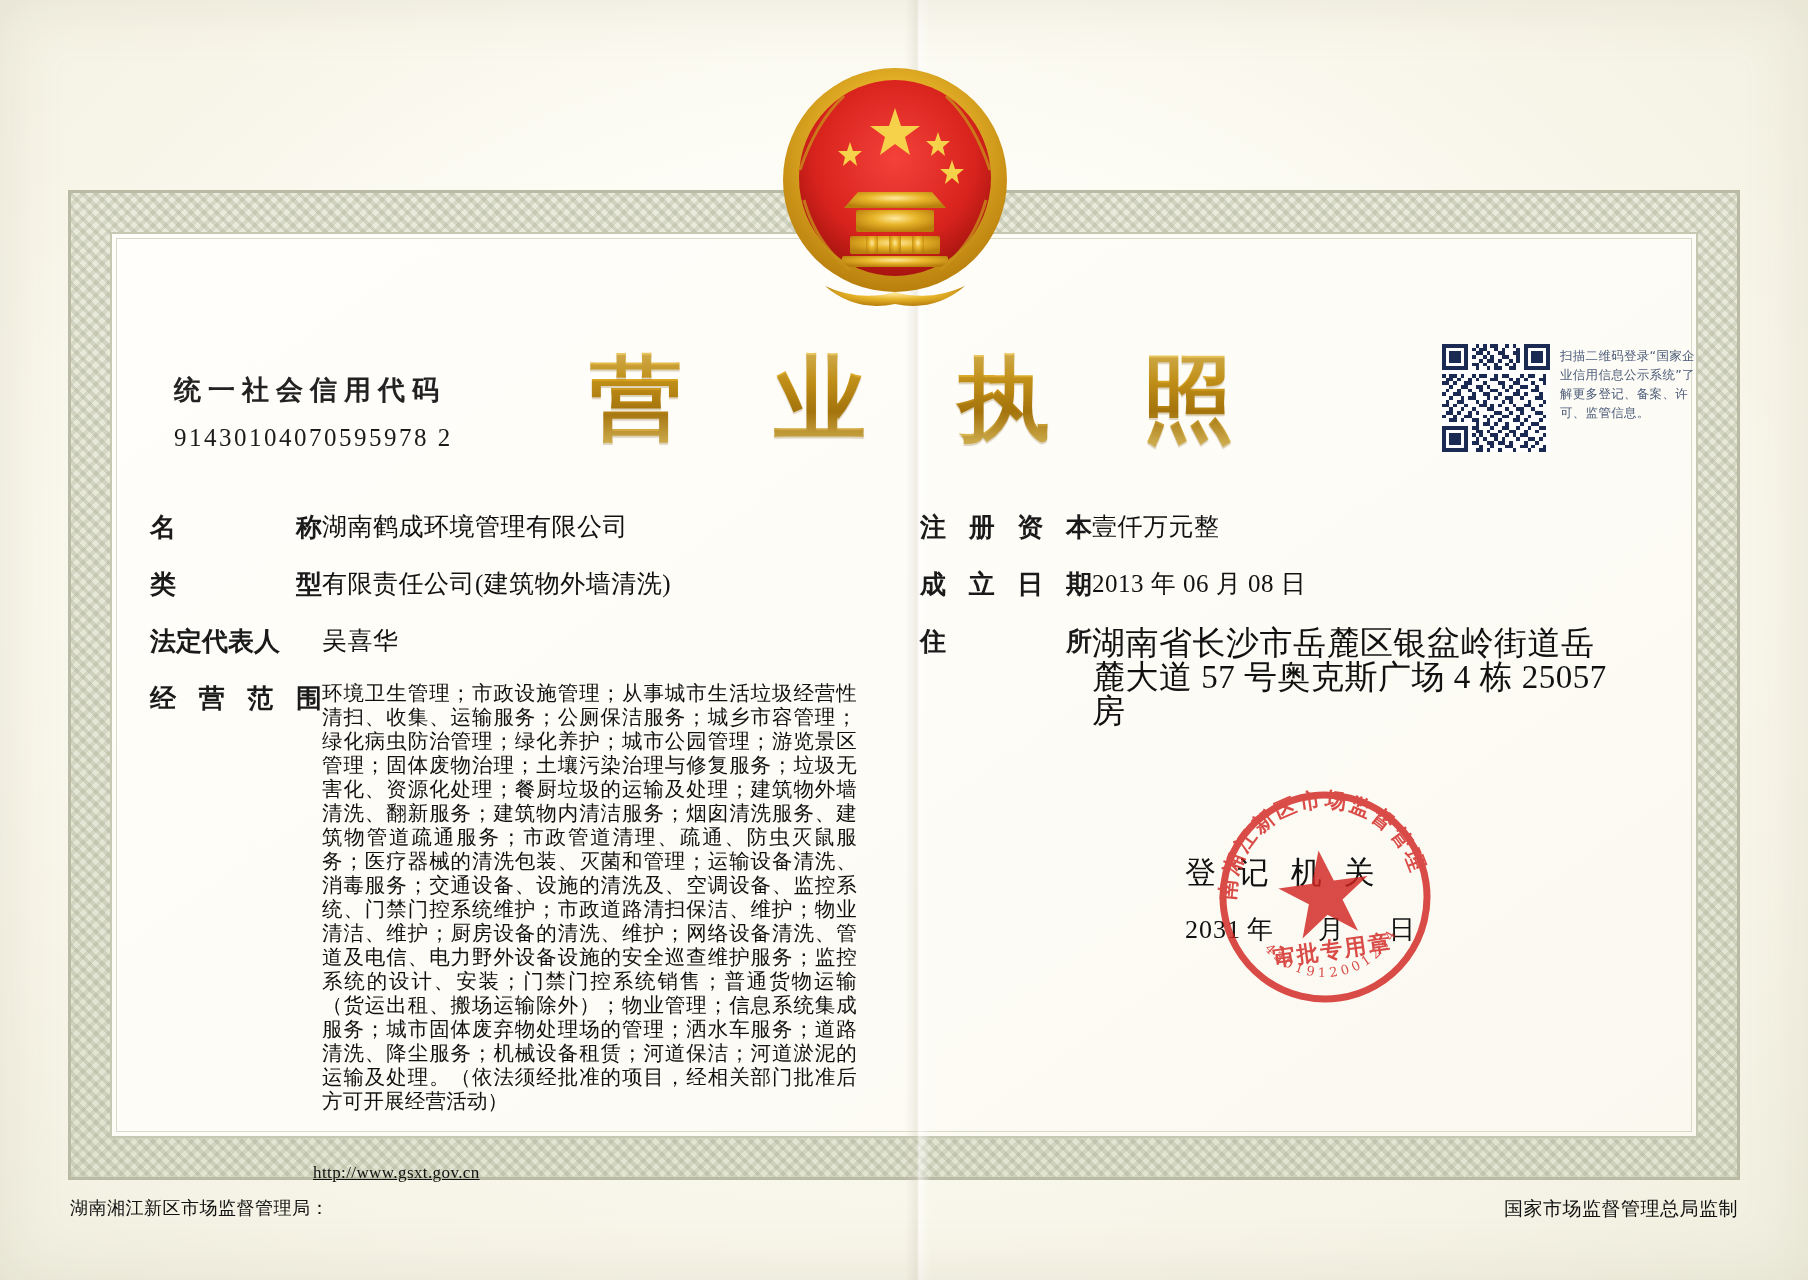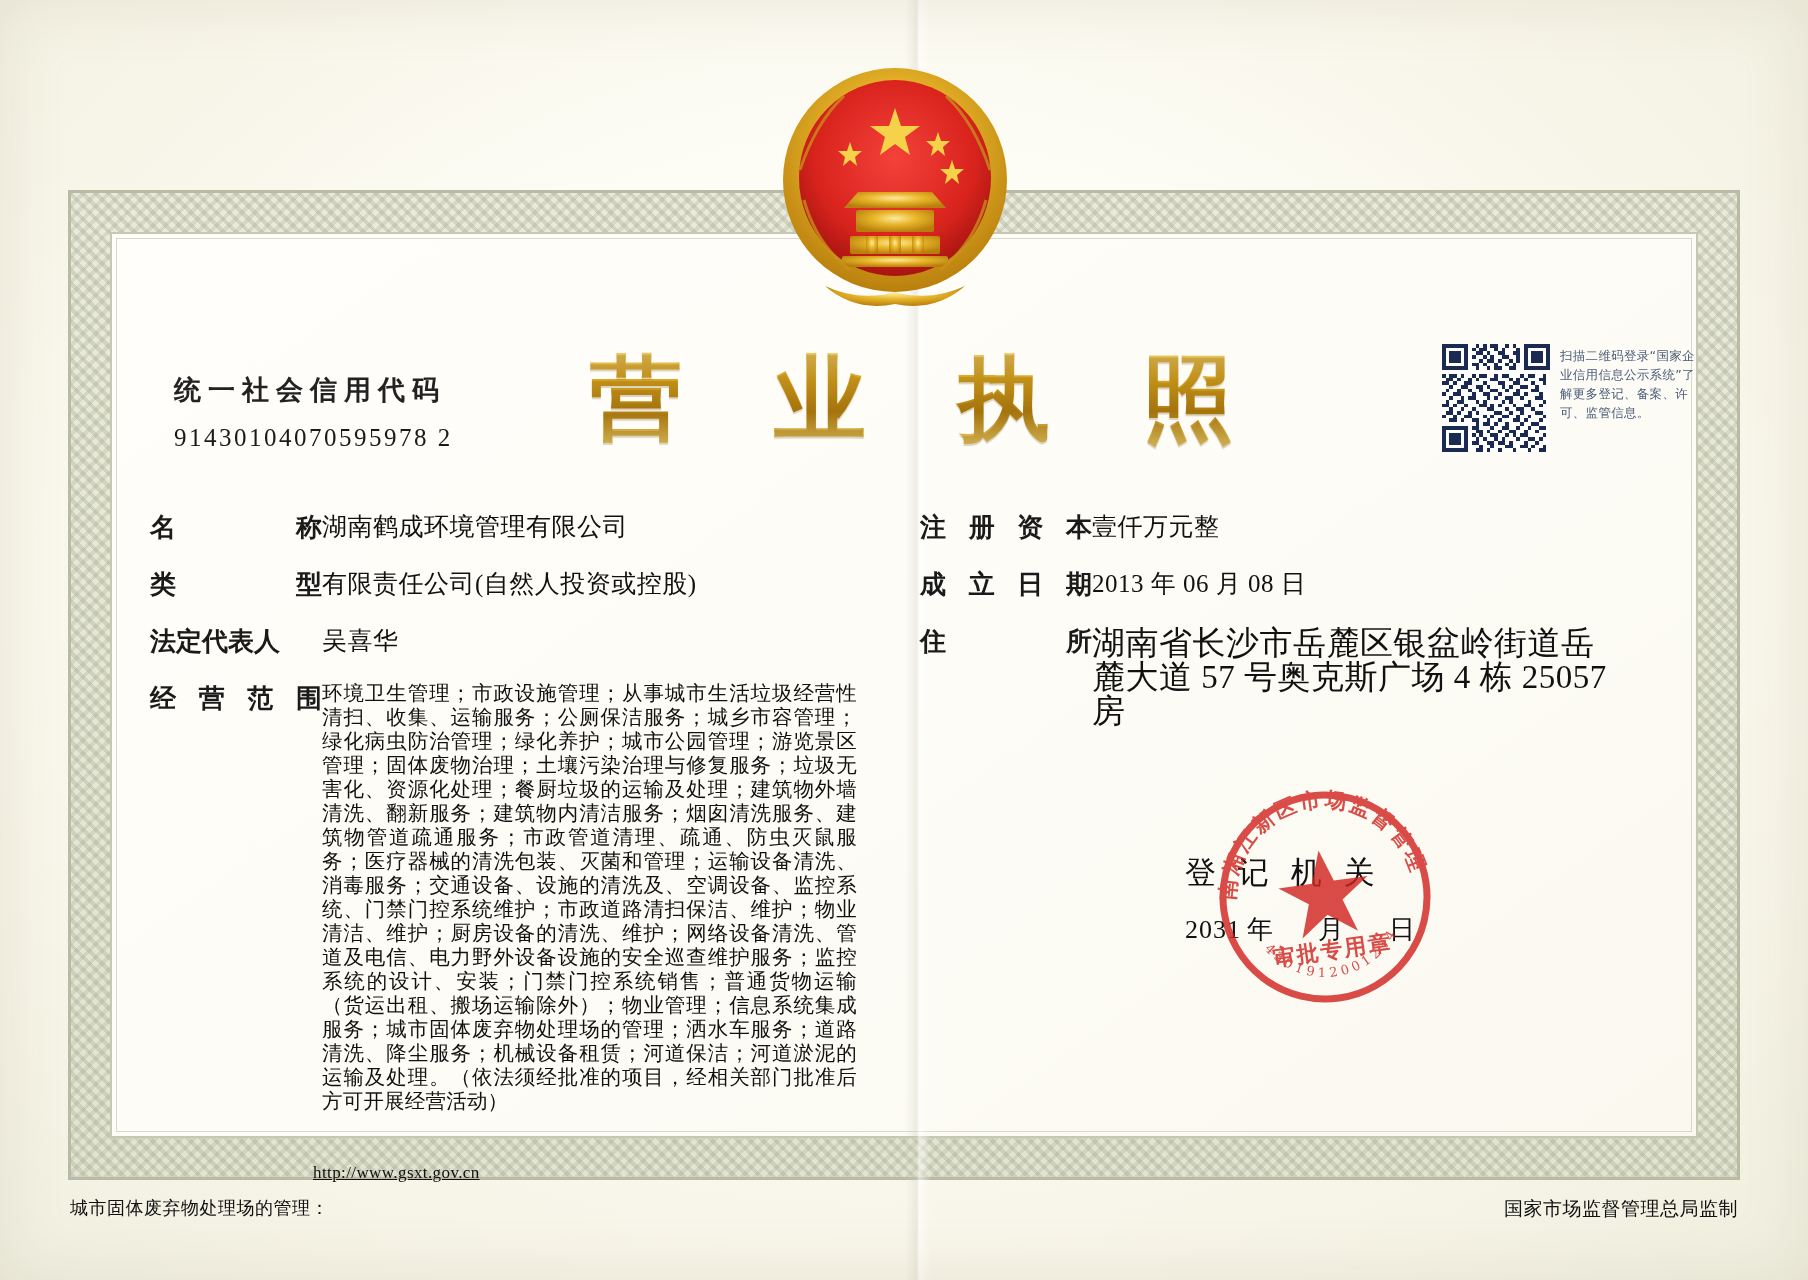--- a/index.html
+++ b/index.html
@@ -549,21 +549,21 @@
           <span>称</span>
         </div>
         <div class="fvalue">湖南鹤成环境管理有限公司</div>
       </div>
 
       <div class="row">
         <div class="flabel">
           <span>类</span>
           <span>型</span>
         </div>
-        <div class="fvalue">有限责任公司(自然人投资或控股)</div>
+        <div class="fvalue">有限责任公司(建筑物外墙清洗)</div>
       </div>
 
       <div class="row">
         <div class="flabel">
           <span>法定代表人</span>
         </div>
         <div class="fvalue">吴喜华</div>
       </div>
 
       <div class="row">
@@ -630,18 +630,18 @@
           <text font-family="'DejaVu Serif', serif" font-size="13" fill="#d2231f" letter-spacing="4">
             <textPath href="#sealArcBottom" startOffset="50%" text-anchor="middle">4301912001234</textPath>
           </text>
           <text x="125" y="186" text-anchor="middle" font-family="'DejaVu Serif', serif" font-size="22" font-weight="bold" fill="#d2231f" letter-spacing="2">审批专用章</text>
         </g>
       </svg>
     </div>
 
   </div>
 
-  <div class="foot-left">城市固体废弃物处理场的管理：</div>
+  <div class="foot-left">湖南湘江新区市场监督管理局：</div>
   <div class="foot-url">http://www.gsxt.gov.cn</div>
   <div class="foot-right">国家市场监督管理总局监制</div>
 
   <div class="edge-shadow"></div>
 </div>
 
 </body></html>

